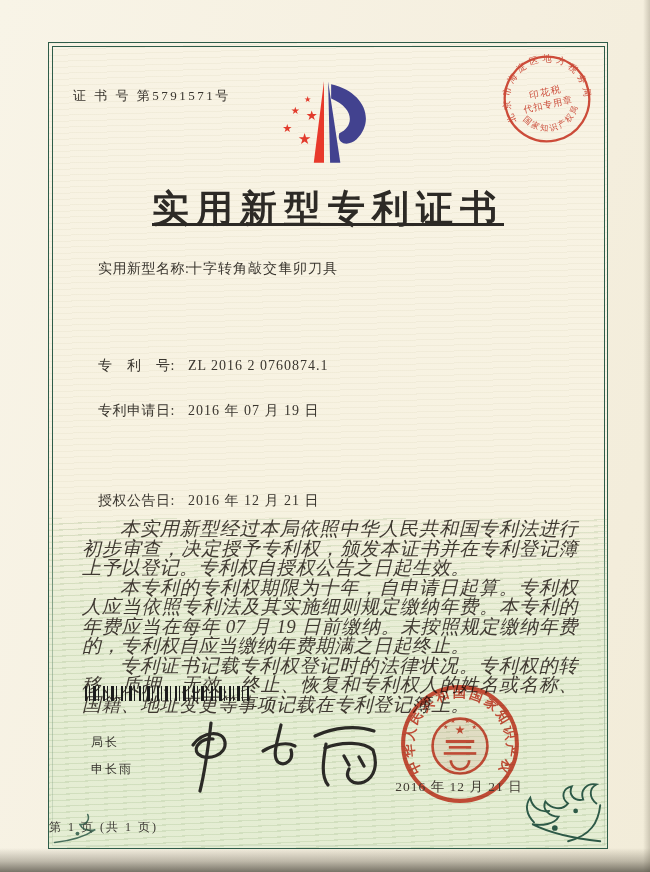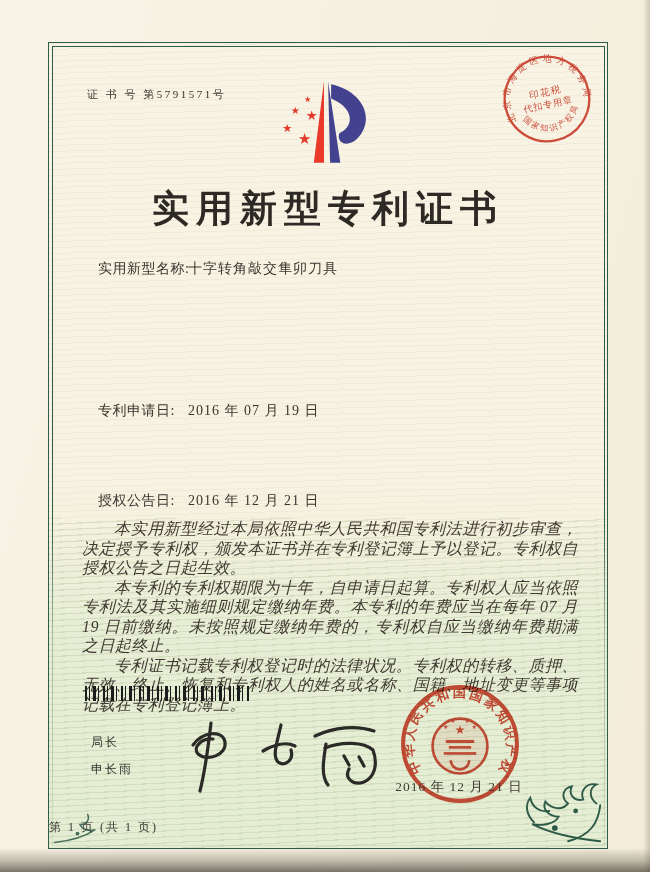--- a/index.html
+++ b/index.html
@@ -19,30 +19,30 @@
     content:""; position:absolute; inset:0; pointer-events:none;
     background:repeating-linear-gradient(178.5deg, rgba(201,195,160,.14) 0 1px, rgba(201,195,160,0) 1px 6px);
   }
   .inner-line { position:absolute; inset:2.5px; border:1px solid #2e5c49; pointer-events:none; }
   .waves {
     position:absolute; left:0; right:0; bottom:0; height:330px; pointer-events:none;
     background:
       repeating-linear-gradient(177deg, rgba(122,160,96,.18) 0 1.2px, rgba(122,160,96,0) 1.2px 6px),
       linear-gradient(180deg, rgba(227,236,210,0) 0%, rgba(227,236,210,.65) 35%, rgba(228,237,211,.9) 100%);
   }
-  .cert-no { position:absolute; left:38px; top:44px; font-size:11px; letter-spacing:2.5px; color:#38342e; }
+  .cert-no { position:absolute; left:24px; top:44px; font-size:13px; letter-spacing:2.5px; color:#38342e; }
   .logo { position:absolute; left:224px; top:28px; width:102px; height:102px; }
   .tax-stamp { position:absolute; left:450px; top:8px; width:96px; height:96px; transform:rotate(-12deg); opacity:.92; mix-blend-mode:multiply; }
   .title { position:absolute; left:0; top:141px; width:100%; text-align:center;
-    font-size:37px; font-weight:bold; letter-spacing:7px; color:#2d2a26; }
+    font-size:37px; font-weight:bold; letter-spacing:7px; color:#2d2a26;text-decoration:underline; }
   .row { position:absolute; left:49px; white-space:nowrap; font-size:14px; color:#3a362f; letter-spacing:.5px; }
   .row .lbl { display:inline-block; width:90px; }
   .row .val { letter-spacing:1px; }
   .r0{top:217px} .r1{top:270px} .r2{top:314px} .r3{top:359px} .r4{top:403px} .r5{top:449px}
-  .body-text { position:absolute; left:33px; top:476px; width:496px; font-size:16px;
+  .body-text { position:absolute; left:33px; top:476px; width:496px; font-size:19px;
     line-height:19.5px; color:#403a32; text-align:justify; font-style:italic; letter-spacing:.4px; }
   .body-text p { text-indent:2em; }
   .barcode { position:absolute; left:36px; top:643px; width:164px; height:15px;
     background:repeating-linear-gradient(90deg,
       #1c1c1c 0 2px, transparent 2px 4px,
       #1c1c1c 4px 5px, transparent 5px 8px,
       #1c1c1c 8px 11px, transparent 11px 13px,
       #1c1c1c 13px 14px, transparent 14px 18px); }
   .officer { position:absolute; left:42px; top:686px; font-size:12px; letter-spacing:2px; color:#33302b; line-height:27px; }
   .signature { position:absolute; left:128px; top:666px; width:220px; height:92px; }
@@ -94,20 +94,23 @@
       <textPath href="#taxBottom" startOffset="5">国家知识产权局</textPath>
     </text>
     <text x="50" y="46" font-size="10" fill="#cf4130" text-anchor="middle" letter-spacing="1.5">印花税</text>
     <text x="50" y="59" font-size="9.5" fill="#cf4130" text-anchor="middle" letter-spacing="1">代扣专用章</text>
   </svg>
 
   <div class="title">实用新型专利证书</div>
 
   <div class="row r0">
     <span class="lbl">实用新型名称:</span><span class="val">十字转角敲交隼卯刀具</span>
+  </div>
+  <div class="row r2">
+    <span class="lbl">专　利　号:</span><span class="val">ZL 2016 2 0760874.1</span>
   </div>
   <div class="row r3">
     <span class="lbl">专利申请日:</span><span class="val">2016 年 07 月 19 日</span>
   </div>
   <div class="row r5">
     <span class="lbl">授权公告日:</span><span class="val">2016 年 12 月 21 日</span>
   </div>
 
   <div class="body-text">
     <p>本实用新型经过本局依照中华人民共和国专利法进行初步审查，决定授予专利权，颁发本证书并在专利登记簿上予以登记。专利权自授权公告之日起生效。</p>

